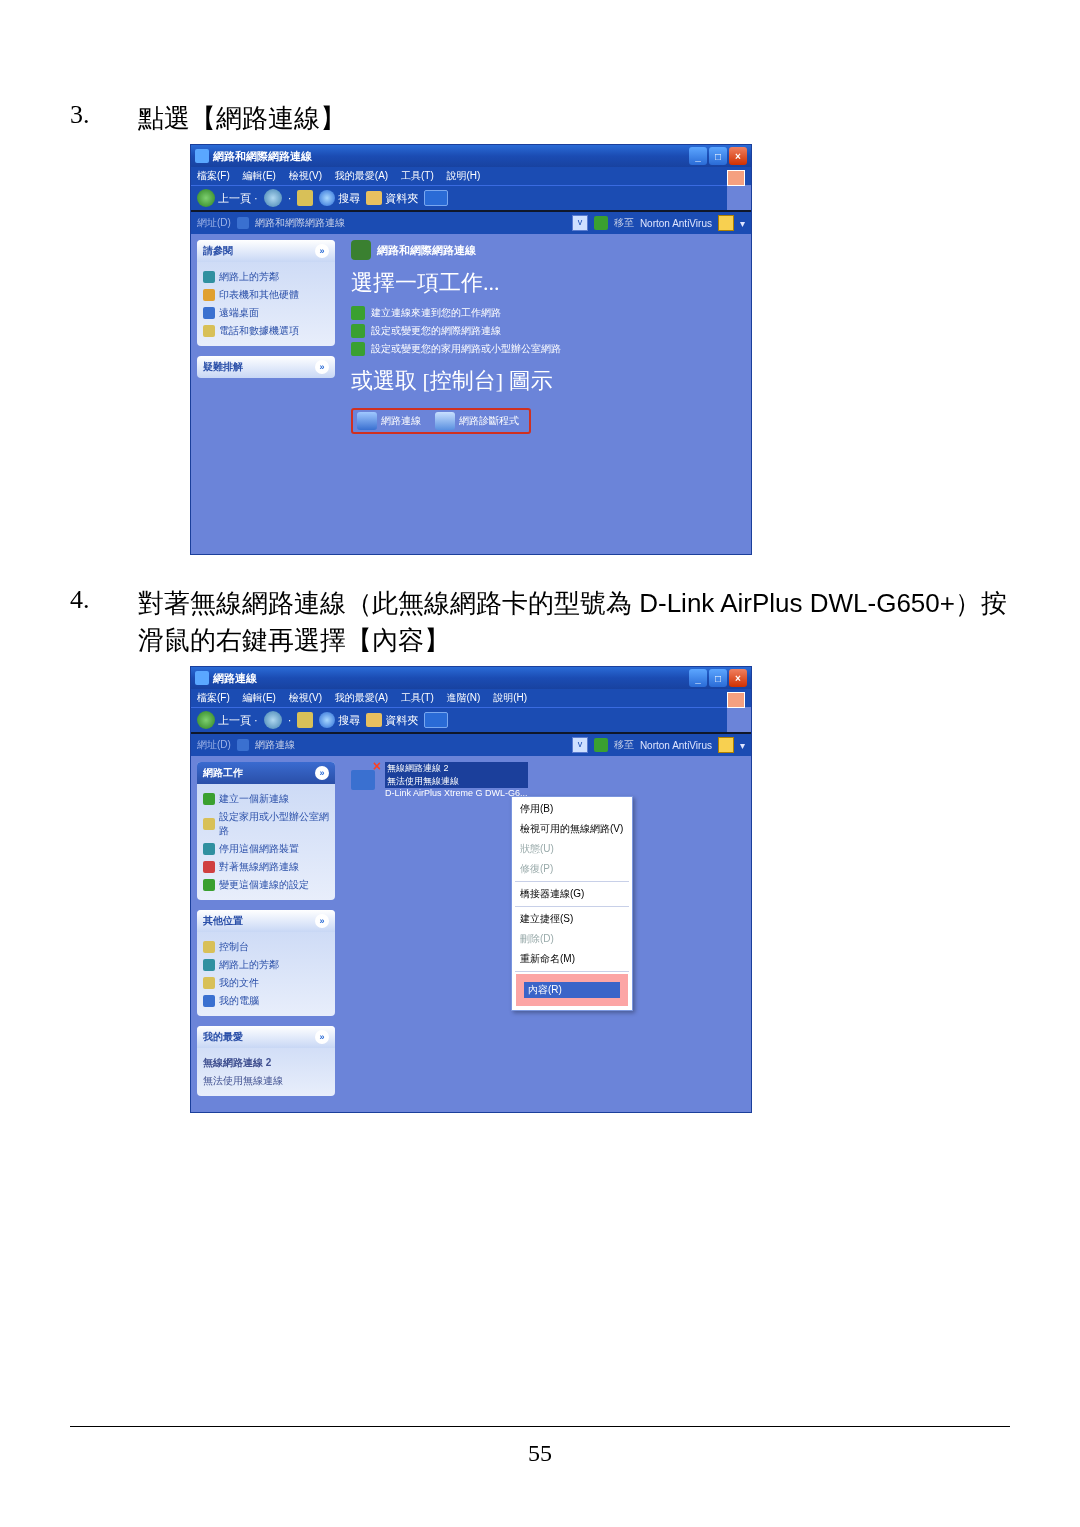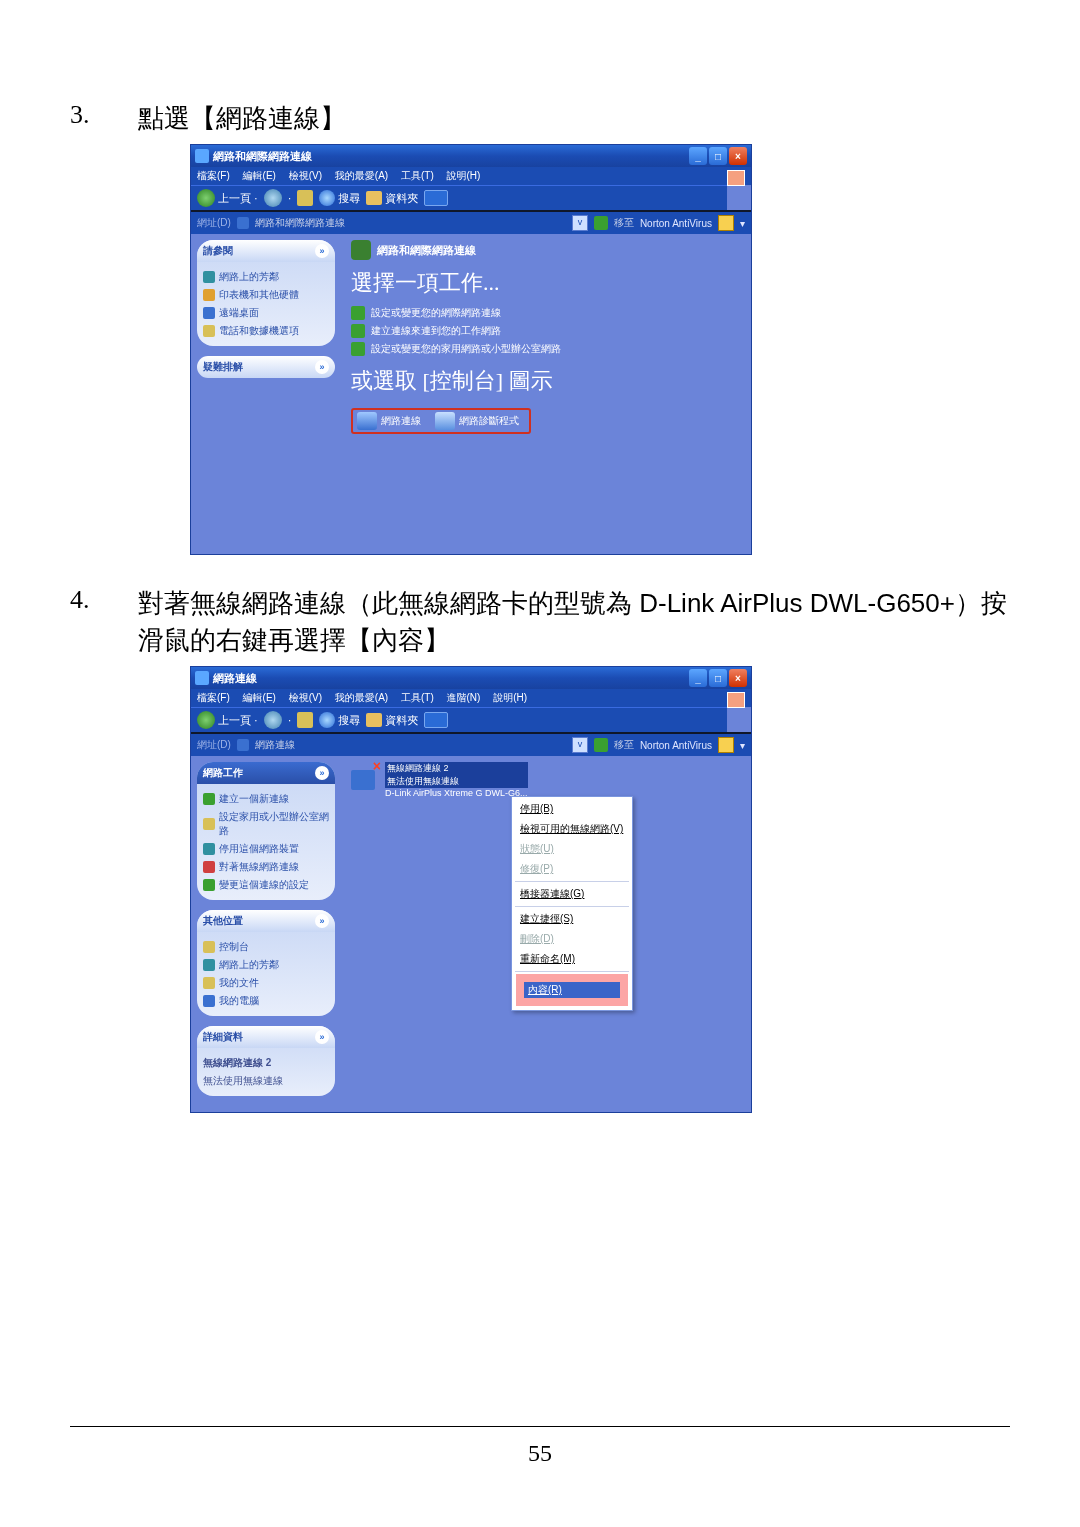--- a/index.html
+++ b/index.html
@@ -120,21 +120,21 @@
     display: flex;
     background: #6b84d9;
     min-height: 320px;
   }
   .sidepane {
     width: 138px;
     padding: 6px;
   }
   .panel {
     background: linear-gradient(#c8d7f5, #e8eefb);
-    border-radius: 16px;
+    border-radius: 4px;
     margin-bottom: 10px;
     overflow: hidden;
     font-size: 10px;
   }
   .panel .panel-hdr {
     background: linear-gradient(#fff, #c8d7f5);
     color: #2a4fa8;
     font-weight: bold;
     padding: 4px 6px;
     display: flex; justify-content: space-between; align-items: center;
@@ -212,21 +212,21 @@
   .ctxmenu {
     position: absolute;
     background: #fff;
     border: 1px solid #7a96df;
     box-shadow: 2px 2px 4px rgba(0,0,0,0.3);
     width: 120px;
     color: #000;
     font-size: 10px;
     padding: 2px 0;
   }
-  .ctxmenu .mi { padding: 3px 8px; text-decoration: underline; }
+  .ctxmenu .mi { padding: 3px 8px; }
   .ctxmenu .mi.disabled { color: #9aa; }
   .ctxmenu .sep { border-top: 1px solid #c8d0e8; margin: 2px 3px; }
   .ctxmenu .mi.hi {
     background: #3a64c8; color: #fff;
     border: 8px solid #fca5a5;
     margin: 2px 4px; padding: 1px 4px;
   }
 
   
   .page-footer-line {
@@ -340,25 +340,25 @@
           </div>
         </div>
         <div class="content">
           <div class="content-hdr">
               <span class="hdr-ic"></span>
               <span>網路和網際網路連線</span>
             </div>
           <div class="big-heading">選擇一項工作...</div>
           <div class="task-link">
               <span class="task-ic"></span>
-              <span>設定或變更您的網際網路連線</span>
+              <span>建立連線來連到您的工作網路</span>
             </div>
           <div class="task-link">
               <span class="task-ic"></span>
-              <span>建立連線來連到您的工作網路</span>
+              <span>設定或變更您的網際網路連線</span>
             </div>
           <div class="task-link">
               <span class="task-ic"></span>
               <span>設定或變更您的家用網路或小型辦公室網路</span>
             </div>
           <div class="big-heading">或選取 [控制台] 圖示</div>
           <div class="highlight-row">
             <div class="hl-item">
                 <span class="hl-ic1"></span>
                 <span>網路連線</span>
@@ -475,21 +475,21 @@
                   <span>我的文件</span>
                 </div>
               <div class="panel-item">
                   <span class="mini-ic ic-blue"></span>
                   <span>我的電腦</span>
                 </div>
             </div>
           </div>
           <div class="panel">
             <div class="panel-hdr">
-                <span>詳細資料</span>
+                <span>我的最愛</span>
                 <span class="chev">»</span>
               </div>
             <div class="panel-body">
               <div class="details"><b>無線網路連線 2</b></div>
               <div class="details">無法使用無線連線</div>
             </div>
           </div>
         </div>
         <div class="content" style="position:relative;">
           <div class="conn-item">

